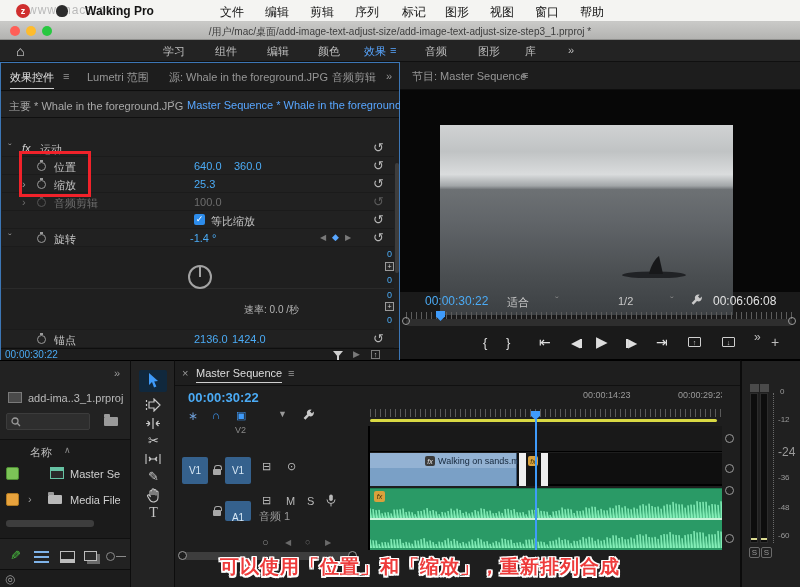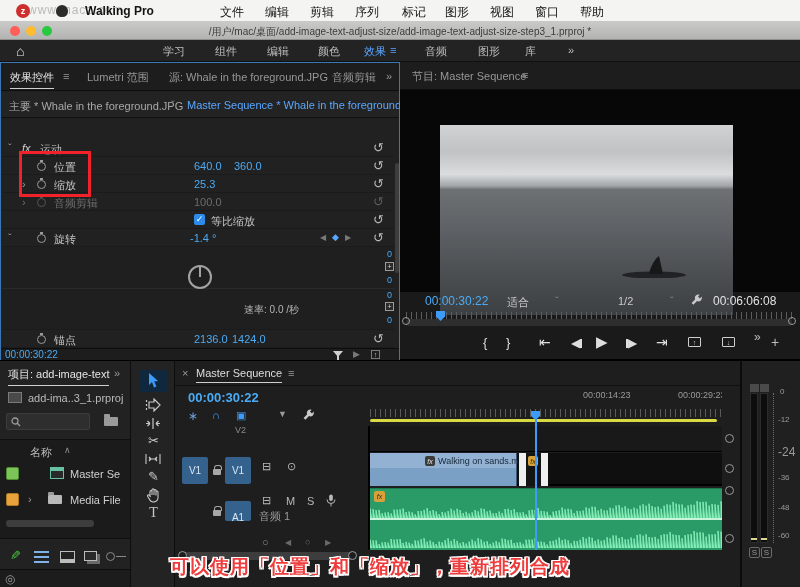--- a/index.html
+++ b/index.html
@@ -64,21 +64,21 @@
 .lk{position:absolute;width:8px;height:6px;background:#a8a8a8;border-radius:1px}
 .lk::before{content:'';position:absolute;left:1px;top:-4px;width:6px;height:4px;border:1.5px solid #a8a8a8;border-bottom:none;border-radius:3px 3px 0 0}
 .srcbox{position:absolute;width:26px;background:#35618d;color:#d8e8f5;text-align:center;font-size:10px;border-radius:2px}
 .fx{position:absolute;width:11px;height:11px;background:#3b3b3b;border-radius:2px;color:#e8e8e8;font-style:italic;font-size:7px;line-height:11px;text-align:center}
 .fx.warn{background:#d9a13c;color:#402f05}
 .rulerticks{position:absolute;background:repeating-linear-gradient(90deg,#5a5a5a 0 1px,transparent 1px 5px)}
 .pink{position:absolute;top:0;height:22px;background:#e49fe2;border:1px solid #b86eb6}
 .toolico{position:absolute;left:0;width:45px;text-align:center;color:#c7c7c7}
 .vb{display:inline-block;width:2px;height:9px;background:#dedede;vertical-align:middle}
 .mbar{position:absolute;width:8px;background:#0d0d0d;border:1px solid #2c2c2c}
-.caption{left:170px;top:554px;width:450px;text-align:left;font-size:19px;font-weight:bold;color:#ee3b3b;letter-spacing:1px;z-index:40;
+.caption{left:170px;top:554px;width:450px;text-align:right;font-size:19px;font-weight:bold;color:#ee3b3b;letter-spacing:1px;z-index:40;
  text-shadow:-1.5px -1.5px 0 #fff,1.5px -1.5px 0 #fff,-1.5px 1.5px 0 #fff,1.5px 1.5px 0 #fff,0 -1.5px 0 #fff,0 1.5px 0 #fff,-1.5px 0 0 #fff,1.5px 0 0 #fff}
 svg{display:block}
 </style>
 </head>
 <body>
 
 <div id="screen">
 
   <div class="a menubar">
     <span class="a wmark">www.macz.com</span>
@@ -248,21 +248,20 @@
       <span class="tr" style="left:226px;top:8px"><span class="vb"></span><span>▶</span></span>
       <span class="tr" style="left:256px;top:6px;font-size:14px">⇥</span>
       <span class="cam" style="left:288px;top:9px">↑</span>
       <span class="cam" style="left:322px;top:9px">↓</span>
       <span class="tr" style="left:354px;top:2px;color:#bdbdbd">»</span>
       <span class="tr" style="left:371px;top:6px;font-size:14px;color:#bdbdbd">+</span>
     </div>
   </div>
 
   <div class="a project">
-    <span class="t u" style="left:8px;top:6px;color:#e3e3e3">项目: add-image-text</span>
     <span class="t" style="left:114px;top:6px;color:#9a9a9a">»</span>
     <span class="a" style="left:8px;top:31px;width:14px;height:11px;border:1px solid #7a7a7a;background:#4a4a4a"></span>
     <span class="t" style="left:28px;top:31px;color:#b9b9b9">add-ima..3_1.prproj</span>
     <div class="a" style="left:6px;top:52px;width:84px;height:17px;background:#2e2e2e;border:1px solid #3c3c3c;border-radius:2px">
       <svg class="a" style="left:4px;top:3px" width="10" height="10" viewBox="0 0 10 10">
           <circle cx="4" cy="4" r="3" fill="none" stroke="#9a9a9a" stroke-width="1.3"></circle>
           <path d="M6.3 6.3 L9 9" stroke="#9a9a9a" stroke-width="1.3"></path>
         </svg>
     </div>
     <span class="fold" style="left:104px;top:56px"></span>

